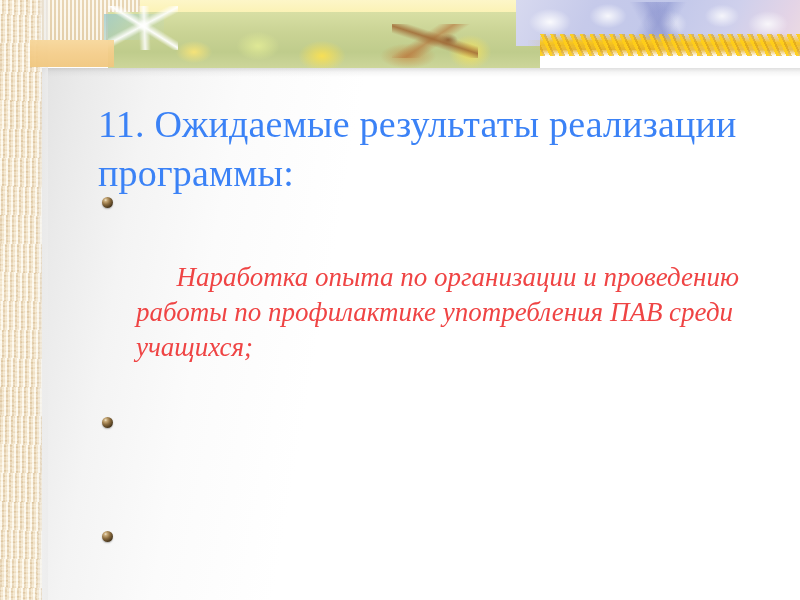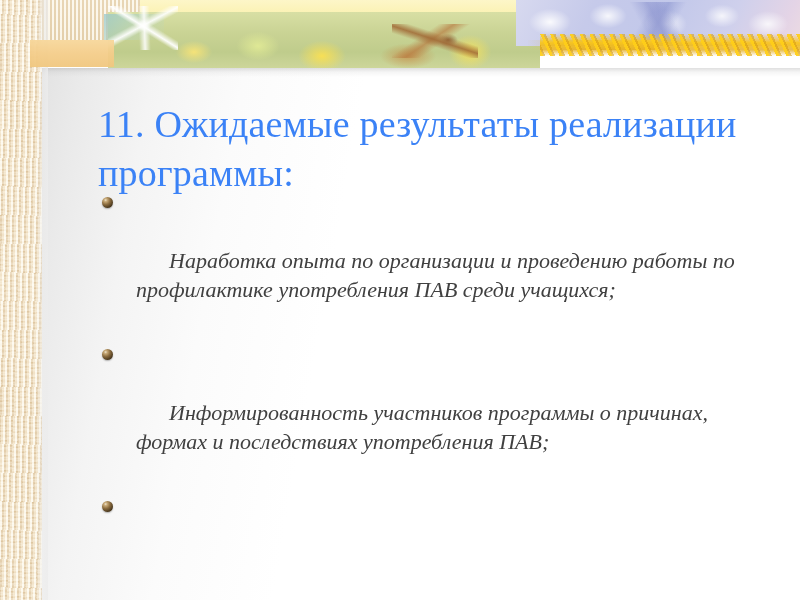--- a/index.html
+++ b/index.html
@@ -240,24 +240,24 @@
     top: 190px;
     width: 686px;
     list-style: none;
     margin: 0;
     padding: 0;
   }
   .bullet-item {
     position: relative;
     padding-left: 40px;
     margin-bottom: 9px;
-    color: #404040;
+    color: #ef4444;
     font-family: "Liberation Serif", serif;
     font-style: italic;
-    font-size: 22px;
+    font-size: 27px;
     line-height: 1.30;
     white-space: pre-wrap;
   }
   
   .bullet-marker {
     position: absolute;
     left: 6px;
     top: 7px;
     width: 11px;
     height: 11px;
@@ -300,21 +300,20 @@
 
   <div class="slide-title">11. Ожидаемые результаты реализации программы:</div>
 
   <ul class="bullet-list">
     <li class="bullet-item">
       <span class="bullet-marker"></span>
       <span>Наработка опыта по организации и проведению работы по профилактике употребления ПАВ среди учащихся;</span>
     </li>
     <li class="bullet-item">
       <span class="bullet-marker"></span>
-      <span>Информированность участников программы о причинах, формах и последствиях употребления ПАВ;</span>
     </li>
     <li class="bullet-item">
       <span class="bullet-marker"></span>
     </li>
 
   </ul>
 
 </div>
 
 </body></html>

